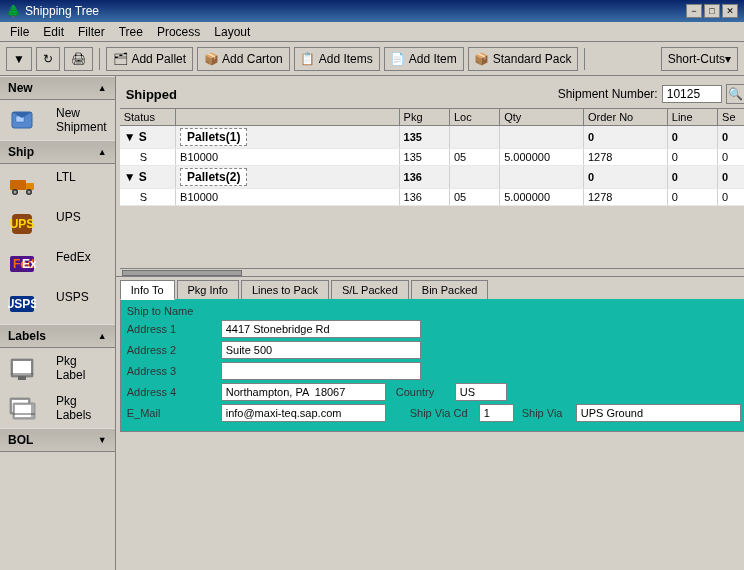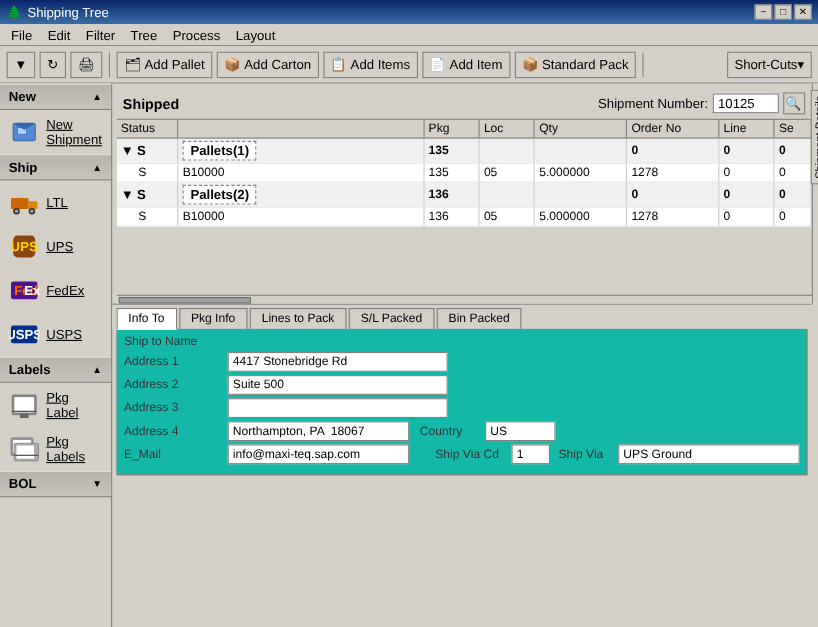--- a/index.html
+++ b/index.html
@@ -96,24 +96,23 @@
       padding: 4px 8px;
       display: flex;
       justify-content: space-between;
       align-items: center;
       font-weight: bold;
       cursor: pointer;
     }
     .sidebar-item {
       padding: 6px 8px;
       display: flex;
-      align-items: center;
-      gap: 6px;
-      cursor: pointer;
-      text-decoration: underline;
+      align-items: flex-start;
+      gap: 20px;
+      cursor: pointer;
     }
     .sidebar-icon {
       width: 28px; height: 28px;
       border-radius: 3px;
       display: flex; align-items: center; justify-content: center;
       font-size: 16px;
     }
 
     
     .right-panel {
@@ -226,21 +225,21 @@
     }
     .form-input {
       border: 1px solid #808080;
       padding: 1px 4px;
       background: white;
       font-size: 11px;
       height: 18px;
     }
     .form-input-wide { width: 200px; }
     .form-input-medium { width: 165px; }
-    .form-input-small { width: 64px; }
+    .form-input-small { width: 52px; }
     .form-input-tiny { width: 35px; }
 
     
     .side-detail {
       width: 14px;
       background: #d4d0c8;
       border-left: 1px solid #808080;
       display: flex;
       align-items: flex-start;
       justify-content: center;

